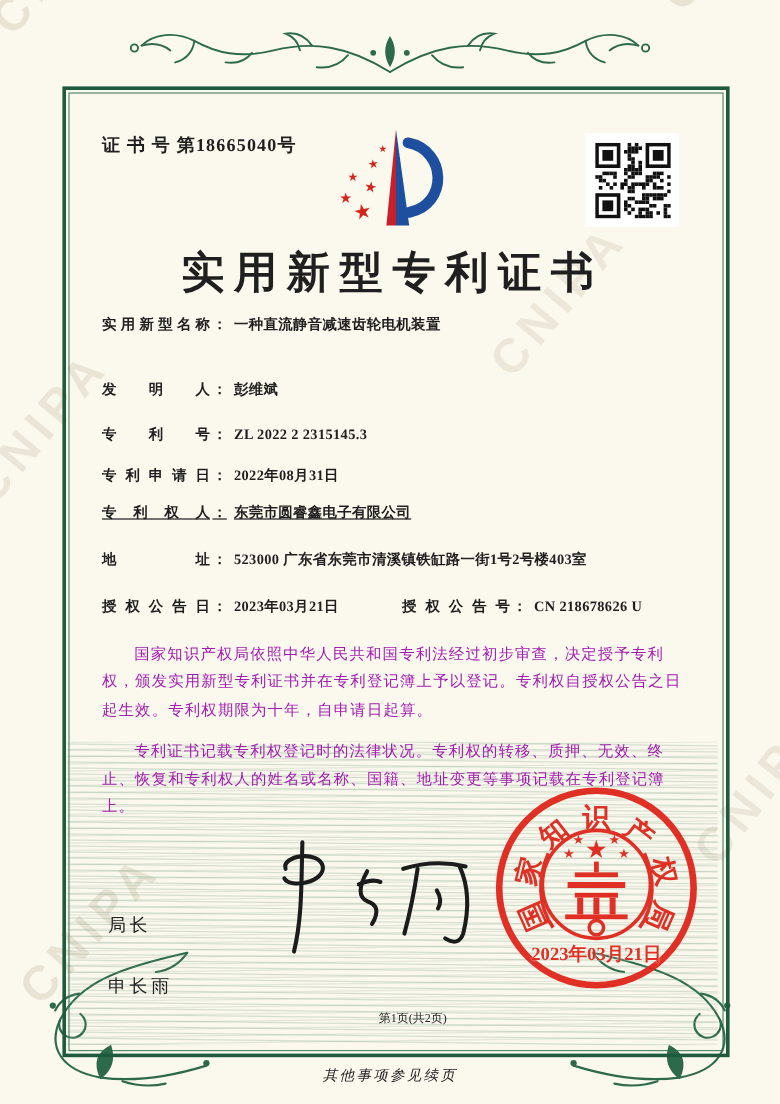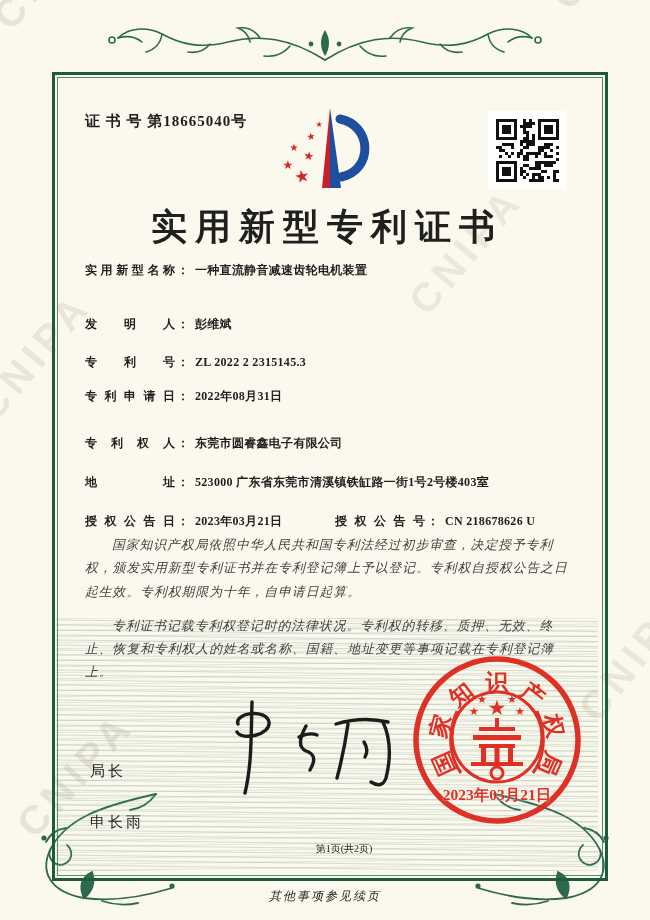--- a/index.html
+++ b/index.html
@@ -46,29 +46,29 @@
          font-size:36px;font-weight:700;letter-spacing:8px;z-index:4;}
 
   
   .fields{position:absolute;left:85px;top:260px;width:486px;z-index:4;font-size:12px;}
   .field-row{display:flex;align-items:baseline;line-height:21px;}
   .field-row .lbl{display:inline-block;width:90px;font-weight:700;
                   text-align:justify;text-align-last:justify;}
   .field-row .colon{font-weight:700;margin:0 6px 0 2px;}
   .field-row .val{font-weight:600;letter-spacing:.3px;white-space:nowrap;}
   .r2{margin-top:33px;} .r3{margin-top:17px;} .r4{margin-top:13px;}
-  .r5{margin-top:26px;} .r6{margin-top:18px;} .r7{margin-top:18px;}
+  .r5{margin-top:10px;text-decoration:underline;} .r6{margin-top:18px;} .r7{margin-top:18px;}
   .val-fixed{display:inline-block;width:130px;}
   .lbl2{display:inline-block;width:90px;font-weight:700;margin-left:10px;
         text-align:justify;text-align-last:justify;}
 
   
   .paras{position:absolute;left:85px;top:534px;width:484px;z-index:4;}
-  .paras p{margin:0 0 11px 0;font-size:12.8px;line-height:1.82;font-style:italic;
-           letter-spacing:1px;text-indent:2.1em;color:#404040;}
+  .paras p{margin:0 0 11px 0;font-size:12.8px;line-height:1.82;
+           letter-spacing:1px;text-indent:2.1em;color:#a21caf;}
 
   
   .director{position:absolute;left:90px;top:730px;z-index:5;
             font-family:"Liberation Sans","DejaVu Sans",sans-serif;
             font-size:15px;letter-spacing:3px;color:#222;}
   .director div{margin-bottom:9px;margin-top:32px;}
   .signature{position:absolute;left:190px;top:696px;z-index:5;}
 
   
   .seal{position:absolute;left:412px;top:655px;width:170px;height:170px;z-index:6;opacity:.95;}

